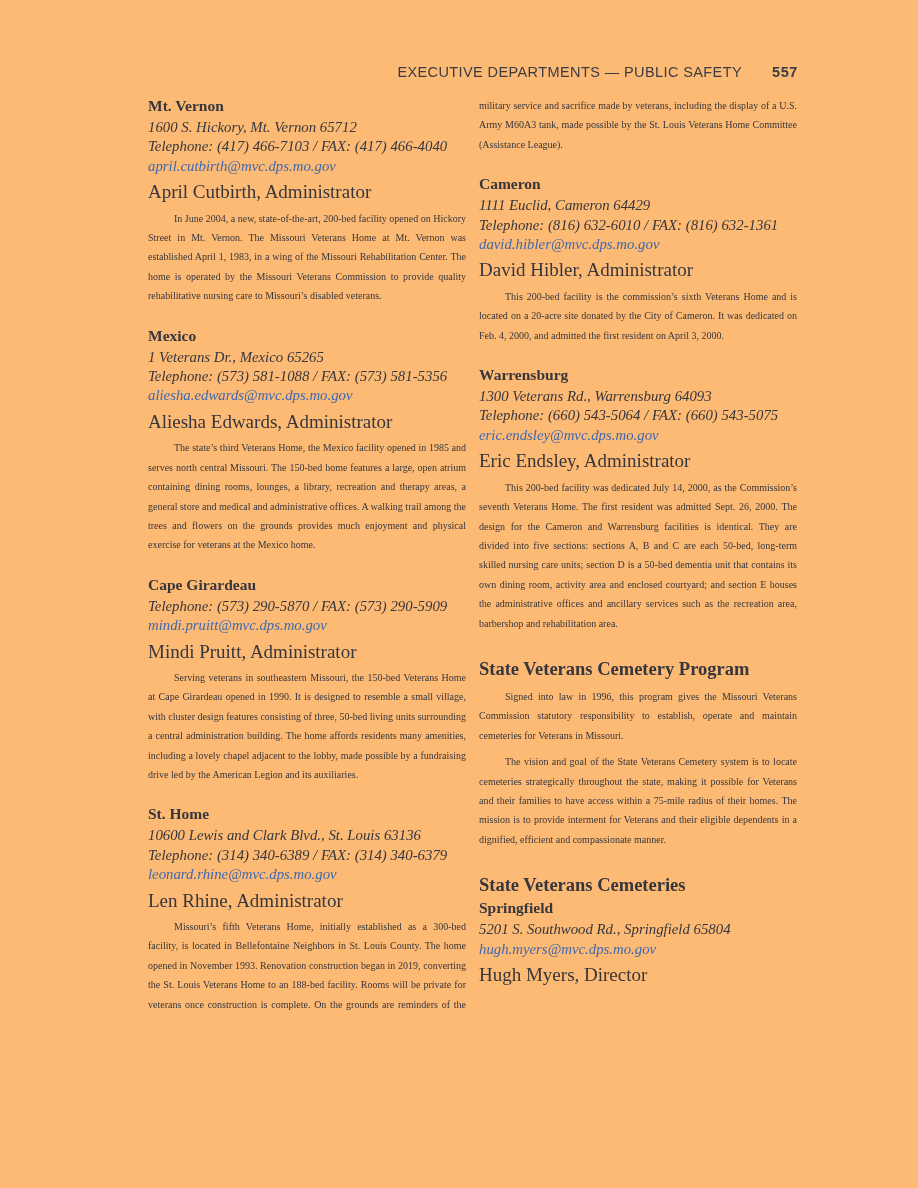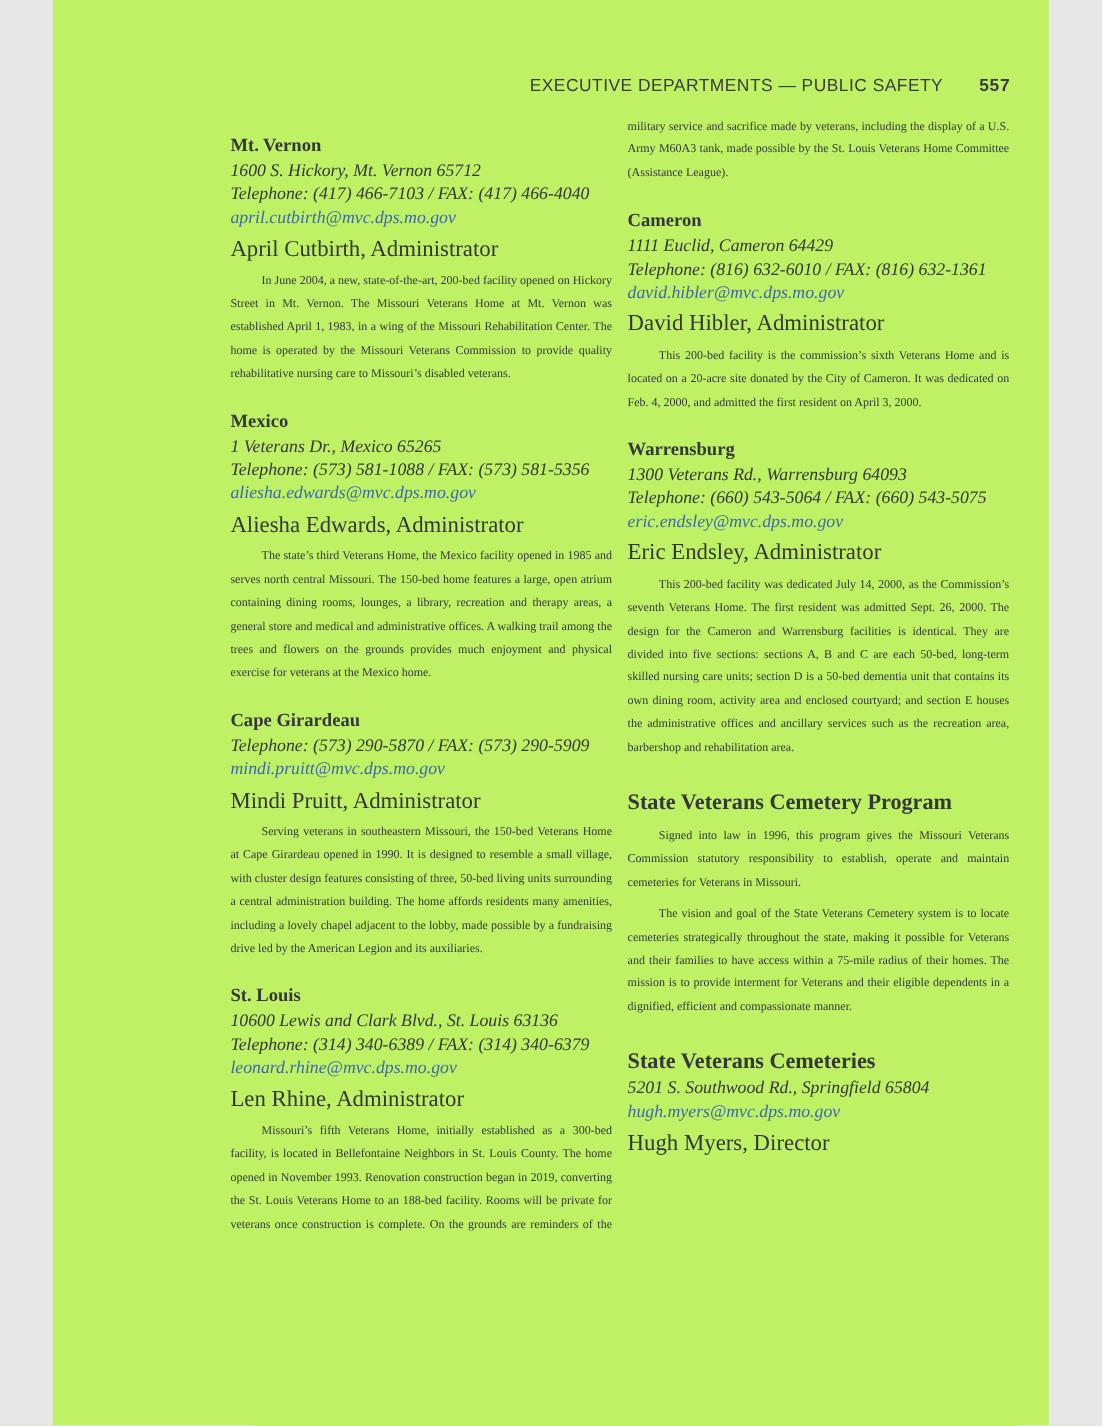--- a/index.html
+++ b/index.html
@@ -3,22 +3,22 @@
 <meta charset="utf-8">
 <style>
   :root{
     --body-text:#36363d;
     --link-blue:#3e68b0;
     --header-text:#3b3b44;
   }
   html,body{margin:0;padding:0;background:#e8e8e8;}
   .page{
     position:relative;
-    width:830px;height:1188px;
-    background:#bef264;
+    width:918px;height:1188px;
+    background:#fdba74;
     margin:0 auto;
     overflow:hidden;
     font-family:"Liberation Serif", serif;
     color:var(--body-text);
   }
   
   .running-head{
     position:absolute;left:148px;top:64px;width:650px;
     text-align:right;
     font-family:"Liberation Sans", sans-serif;
@@ -29,21 +29,21 @@
   }
   .running-head .page-num{font-weight:bold;margin-left:30px;letter-spacing:0.6px;}
   
   .columns{
     position:absolute;left:148px;top:96px;width:650px;
     display:flex;gap:13px;
   }
   .col{width:318px;flex:0 0 318px;}
   
   .home{margin-top:20px;}
-  .home.first{margin-top:16px;}
+  .home.first{margin-top:0;}
   .city{
     font-size:15.5px;font-weight:bold;
     margin:0 0 2px 0;line-height:20px;
   }
   .addr{
     font-style:italic;margin:0;
     font-size:14.8px;line-height:19.4px;
   }
   .email-line{margin:0;font-size:14.8px;line-height:19.4px;}
   .email-link{
@@ -101,21 +101,21 @@
 
       <section class="home">
         <h3 class="city">Cape Girardeau</h3>
         <p class="addr">Telephone: (573) 290-5870 / FAX: (573) 290-5909</p>
         <p class="email-line"><a class="email-link">mindi.pruitt@mvc.dps.mo.gov</a></p>
         <p class="contact">Mindi Pruitt, Administrator</p>
         <p class="body-par">Serving veterans in southeastern Missouri, the 150-bed Veterans Home at Cape Girardeau opened in 1990. It is designed to resemble a small village, with cluster design features consisting of three, 50-bed living units surrounding a central administration building. The home affords residents many amenities, including a lovely chapel adjacent to the lobby, made possible by a fundraising drive led by the American Legion and its auxiliaries.</p>
       </section>
 
       <section class="home">
-        <h3 class="city">St. Louis</h3>
+        <h3 class="city">St. Home</h3>
         <p class="addr">10600 Lewis and Clark Blvd., St. Louis 63136</p>
         <p class="addr">Telephone: (314) 340-6389 / FAX: (314) 340-6379</p>
         <p class="email-line"><a class="email-link">leonard.rhine@mvc.dps.mo.gov</a></p>
         <p class="contact">Len Rhine, Administrator</p>
         <p class="body-par cont-end">Missouri’s fifth Veterans Home, initially established as a 300-bed facility, is located in Bellefontaine Neighbors in St. Louis County. The home opened in November 1993. Renovation construction began in 2019, converting the St. Louis Veterans Home to an 188-bed facility. Rooms will be private for veterans once construction is complete. On the grounds are reminders of the</p>
       </section>
 
     </div>
 
     <div class="col">
@@ -142,20 +142,21 @@
 
       <section>
         <h2 class="big-title">State Veterans Cemetery Program</h2>
         <p class="body-par">Signed into law in 1996, this program gives the Missouri Veterans Commission statutory responsibility to establish, operate and maintain cemeteries for Veterans in Missouri.</p>
         <p class="body-par">The vision and goal of the State Veterans Cemetery system is to locate cemeteries strategically throughout the state, making it possible for Veterans and their families to have access within a 75-mile radius of their homes. The mission is to provide interment for Veterans and their eligible dependents in a dignified, efficient and compassionate manner.</p>
       </section>
 
       <section>
         <h2 class="big-title tight">State Veterans Cemeteries</h2>
         <div>
+          <h3 class="city">Springfield</h3>
           <p class="addr">5201 S. Southwood Rd., Springfield 65804</p>
           <p class="email-line"><a class="email-link">hugh.myers@mvc.dps.mo.gov</a></p>
           <p class="contact">Hugh Myers, Director</p>
 
         </div>
       </section>
 
     </div>
   </div>
 </div>

